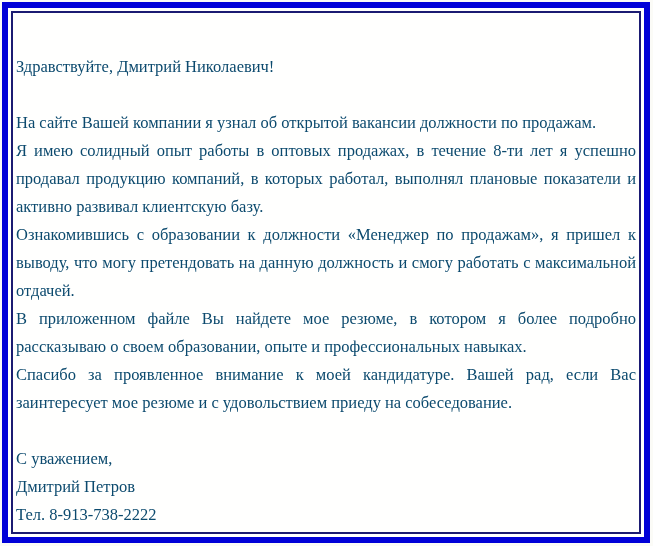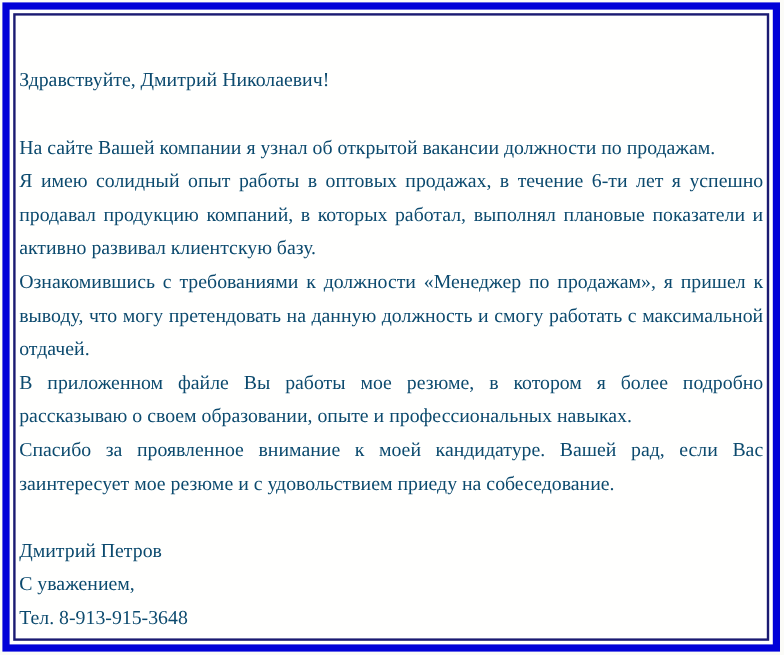--- a/index.html
+++ b/index.html
@@ -61,31 +61,31 @@
 <div class="frame-outer">
   <div class="frame-inner">
     <div class="letter-content">
 
       <p class="no-justify">Здравствуйте, Дмитрий Николаевич!</p>
 
       <div class="blank-line"></div>
 
       <p class="no-justify">На сайте Вашей компании я узнал об открытой вакансии должности по продажам.</p>
 
-      <p>Я имею солидный опыт работы в оптовых продажах, в течение 6-ти лет я успешно продавал продукцию компаний, в которых работал, выполнял плановые показатели и активно развивал клиентскую базу.</p>
+      <p>Я имею солидный опыт работы в оптовых продажах, в течение 8-ти лет я успешно продавал продукцию компаний, в которых работал, выполнял плановые показатели и активно развивал клиентскую базу.</p>
 
-      <p>Ознакомившись с требованиями к должности «Менеджер по продажам», я пришел к выводу, что могу претендовать на данную должность и смогу работать с максимальной отдачей.</p>
+      <p>Ознакомившись с образовании к должности «Менеджер по продажам», я пришел к выводу, что могу претендовать на данную должность и смогу работать с максимальной отдачей.</p>
 
-      <p>В приложенном файле Вы работы мое резюме, в котором я более подробно рассказываю о своем образовании, опыте и профессиональных навыках.</p>
+      <p>В приложенном файле Вы найдете мое резюме, в котором я более подробно рассказываю о своем образовании, опыте и профессиональных навыках.</p>
 
       <p>Спасибо за проявленное внимание к моей кандидатуре. Вашей рад, если Вас заинтересует мое резюме и с удовольствием приеду на собеседование.</p>
 
       <div class="blank-line"></div>
 
+      <p class="no-justify">С уважением,</p>
+
       <p class="no-justify">Дмитрий Петров</p>
 
-      <p class="no-justify">С уважением,</p>
-
-      <p class="no-justify">Тел. 8-913-915-3648</p>
+      <p class="no-justify">Тел. 8-913-738-2222</p>
 
     </div>
   </div>
 </div>
 
 </body></html>

